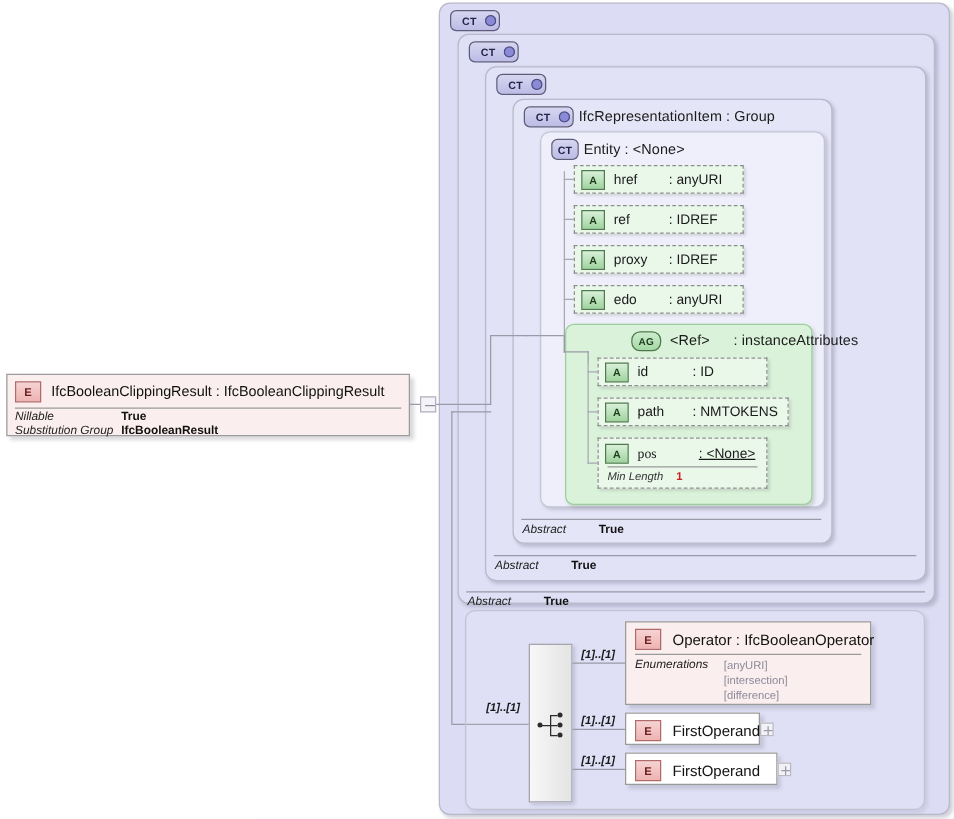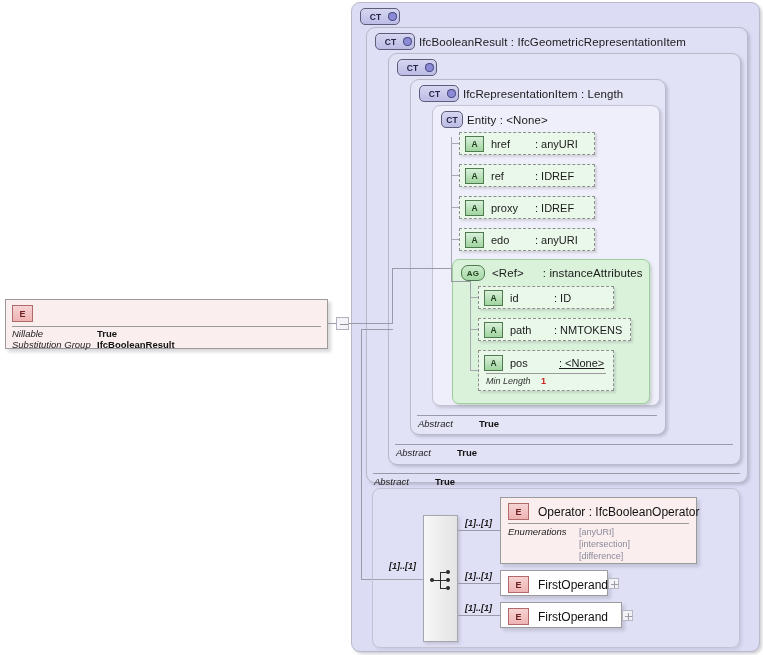--- a/index.html
+++ b/index.html
@@ -62,21 +62,21 @@
     display:inline-flex;align-items:center;justify-content:center;
     width:20px;height:15px;border:1px solid #5d5d7a;border-radius:5px;
     background:linear-gradient(#d6d6f0,#bcbce6);
     font-size:8.5px;font-weight:bold;color:#24244a;letter-spacing:.2px;
   }
 
   .icon-ag{
     display:inline-flex;align-items:center;justify-content:center;
     width:22px;height:14px;border:1px solid #4f7a4f;border-radius:7px;
     background:linear-gradient(#cdeccd,#a5d8a5);
-    font-size:8px;font-weight:bold;color:#1d3b1d;letter-spacing:.2px;
+    font-size:8px;font-weight:bold;color:#1d3b1d;letter-spacing:.2px;margin-left:44px;
   }
 
   .icon-a{
     display:inline-flex;align-items:center;justify-content:center;
     width:17px;height:14px;border:1px solid #4f7a4f;
     background:linear-gradient(#d9f0d9,#9fd49f);
     font-size:8.5px;font-weight:bold;color:#1d3b1d;
   }
 
   .icon-e{
@@ -212,34 +212,33 @@
 
 <div class="ctbox lvl1" style="left:351px;top:2px;width:409px;height:650px;">
   <div class="ct-header">
     <span class="icon-ct">CT<span class="plusmark"></span></span>
   </div>
 </div>
 
 <div class="ctbox lvl2" style="left:366px;top:27px;width:382px;height:456px;">
   <div class="ct-header">
     <span class="icon-ct">CT<span class="plusmark"></span></span>
-    <span class="ct-title">IfcBooleanResult : IfcGeometricRepresentationItem</span>
   </div>
 </div>
 
 <div class="ctbox lvl3" style="left:388px;top:53px;width:353px;height:412px;">
   <div class="ct-header">
     <span class="icon-ct">CT<span class="plusmark"></span></span>
   </div>
 </div>
 
 <div class="ctbox lvl4" style="left:410px;top:79px;width:256px;height:356px;">
   <div class="ct-header">
     <span class="icon-ct">CT<span class="plusmark"></span></span>
-    <span class="ct-title">IfcRepresentationItem : Length</span>
+    <span class="ct-title">IfcRepresentationItem : Group</span>
   </div>
 </div>
 
 <div class="entitybox" style="left:432px;top:105px;width:228px;height:301px;">
   <div class="ct-header">
     <span class="icon-ct-plain">CT</span>
     <span class="ct-title">Entity      : &lt;None&gt;</span>
   </div>
 </div>
 
@@ -295,21 +294,21 @@
 
 <div class="attr" style="left:478px;top:318px;width:153px;height:23px;">
   <span class="icon-a">A</span>
   <span class="nm">path</span>
   <span class="ty" style="left:75px;">: NMTOKENS</span>
 </div>
 
 <div class="attr-facet" style="left:478px;top:350px;width:136px;height:41px;">
   <div class="row1">
     <span class="icon-a">A</span>
-    <span class="nm" style="margin-left:7px;">pos</span>
+    <span class="nm" style="margin-left:7px;font-family:Liberation Serif, serif;">pos</span>
   </div>
   <span class="ty" style="position:absolute;left:80px;top:6px;text-decoration:underline;">: &lt;None&gt;</span>
   <div class="sep"></div>
   <span class="facet-lab">Min Length</span>
   <span class="facet-val">1</span>
 </div>
 
 <div class="abstract-row" style="left:417px;top:415px;width:240px;height:14px;">
   <div class="line" style="width:240px;"></div>
   <span class="lab">Abstract</span>
@@ -324,20 +323,21 @@
 
 <div class="abstract-row" style="left:373px;top:473px;width:367px;height:14px;">
   <div class="line" style="width:367px;"></div>
   <span class="lab">Abstract</span>
   <span class="val" style="left:62px;">True</span>
 </div>
 
 <div class="elembox" style="left:5px;top:299px;width:323px;height:50px;">
   <div class="hdr">
     <span class="icon-e">E</span>
+    <span class="t">IfcBooleanClippingResult : IfcBooleanClippingResult</span>
   </div>
   <div class="hline"></div>
   <span class="prop-lab" style="left:6px;top:28px;">Nillable</span>
   <span class="prop-val" style="left:91px;top:28px;">True</span>
   <span class="prop-lab" style="left:6px;top:39px;">Substitution Group</span>
   <span class="prop-val" style="left:91px;top:39px;">IfcBooleanResult</span>
 </div>
 
 <div class="minusbox" style="left:336px;top:317px;"></div>
 

